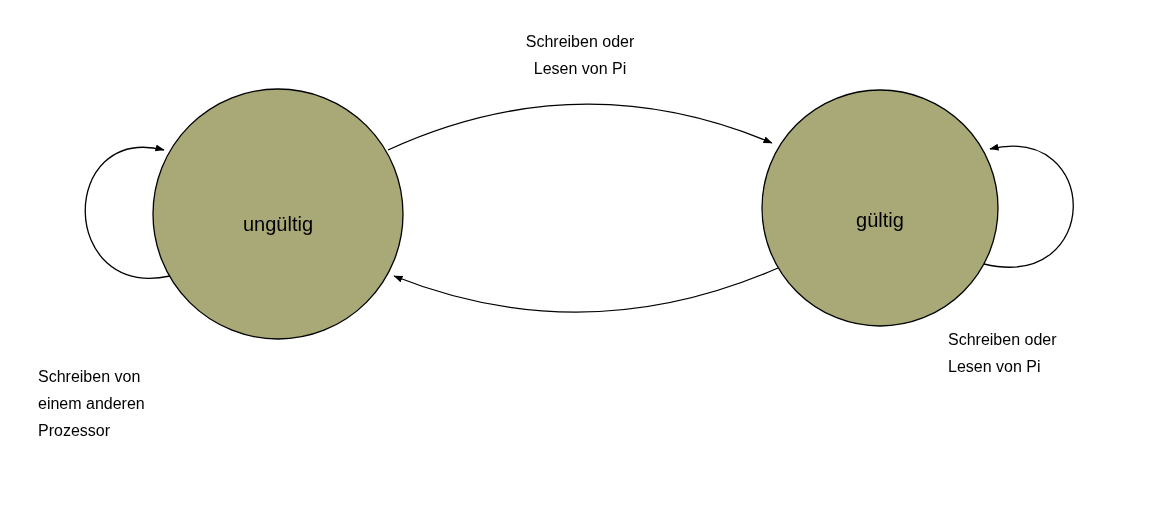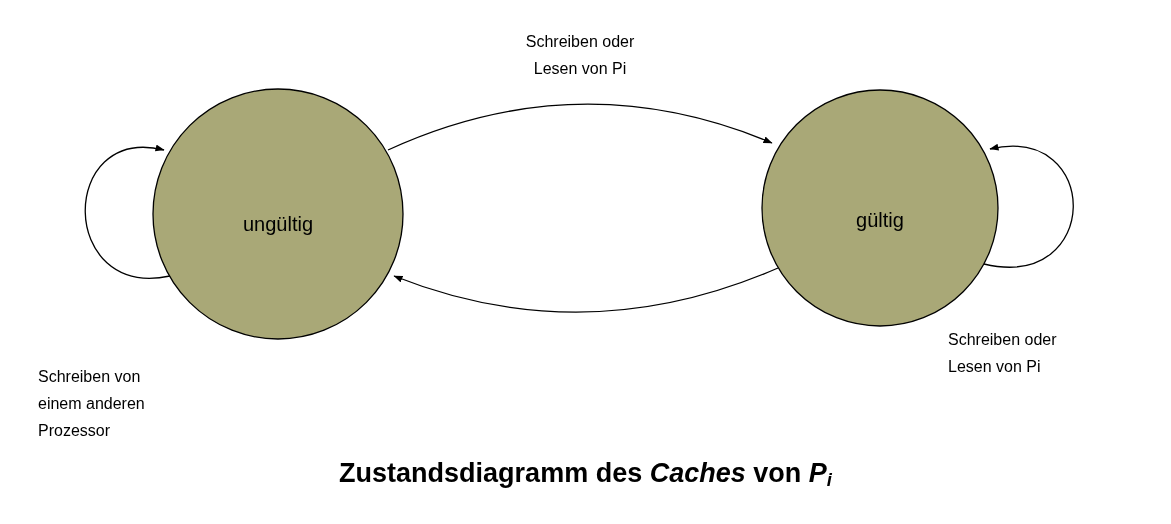--- a/index.html
+++ b/index.html
@@ -90,17 +90,14 @@
 Lesen von Pi</div>
 
 
   <div class="lbl" style="left:38px; top:325px;margin-top:38px;">Schreiben von
 einem anderen
 Prozessor</div>
 
   <div class="lbl" style="left:948px; top:326px;">Schreiben oder
 Lesen von Pi</div>
 
-  <div class="caption">
-    <span>Zustandsdiagramm des </span><span class="it">Caches</span><span> von </span><span class="it">P</span><span class="sub">i</span>
-  </div>
 
 </div>
 
 </body></html>

